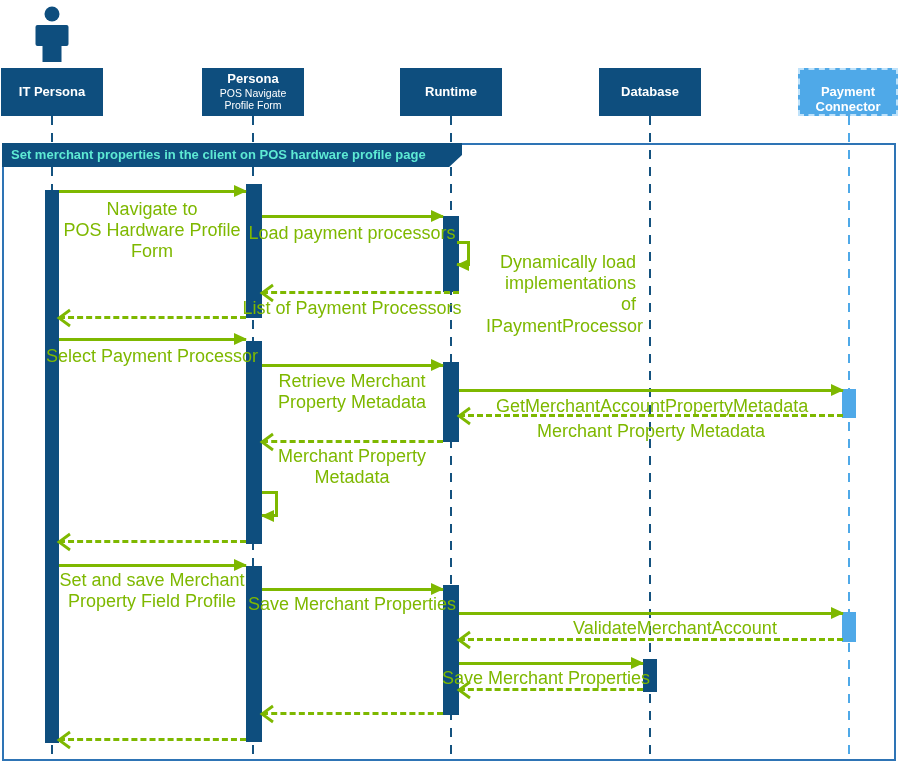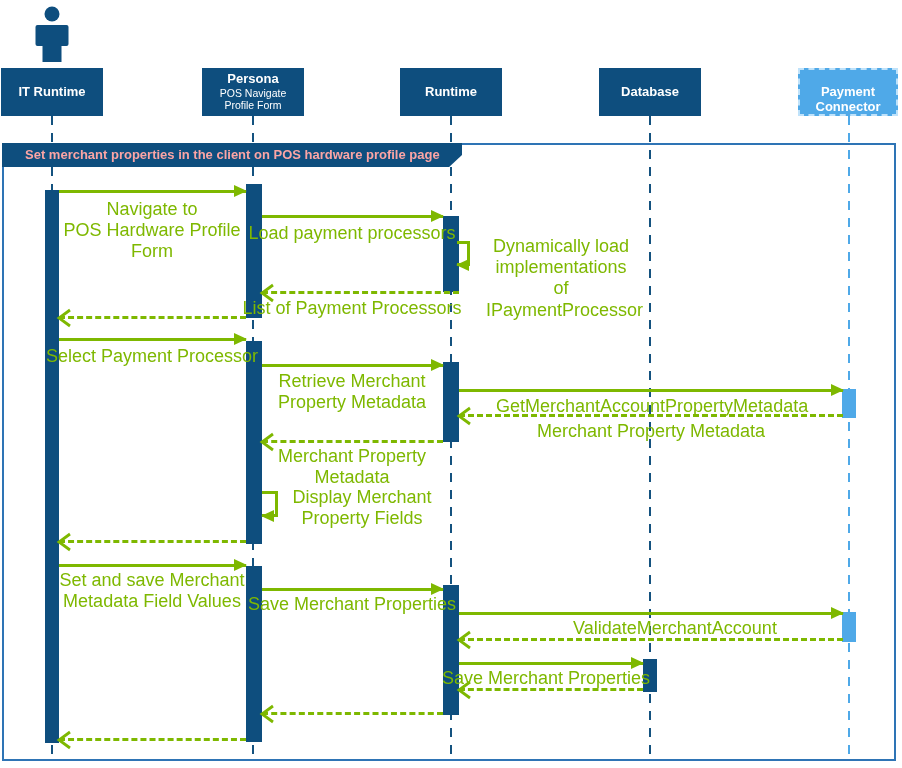--- a/index.html
+++ b/index.html
@@ -15,21 +15,21 @@
 
   
   .lifeline{position:absolute;width:2px;top:116px;height:640px;
     background:repeating-linear-gradient(180deg,var(--navy-line) 0 9px,transparent 9px 17px);}
   .lifeline.light{background:repeating-linear-gradient(180deg,var(--lblue) 0 9px,transparent 9px 17px);}
 
   
   .frame{position:absolute;left:2px;top:143px;width:894px;height:618px;border:2px solid var(--frame);}
   .banner{position:absolute;left:2px;top:143px;width:460px;height:24px;background:var(--navy);
     clip-path:polygon(0 0,100% 0,100% 50%,97.2% 100%,0 100%);}
-  .banner span{display:block;color:#fca5a5;font-weight:bold;font-size:13px;line-height:24px;padding-left:23px;white-space:nowrap;}
+  .banner span{display:block;color:#5eead4;font-weight:bold;font-size:13px;line-height:24px;padding-left:9px;white-space:nowrap;}
 
   
   .pbox{position:absolute;top:68px;width:102px;height:48px;background:var(--navy);color:#fff;
     display:flex;flex-direction:column;align-items:center;justify-content:center;text-align:center;}
   .pbox .t{font-size:13px;font-weight:bold;line-height:1.1;}
   .pbox .s{font-size:10.5px;line-height:1.2;white-space:pre-line;}
   .pbox.ext{background:var(--lblue);border:2px dashed #BFE2FA;width:100px;justify-content:flex-end;}
 
   
   .bar{position:absolute;background:var(--navy);}
@@ -40,21 +40,21 @@
   .arr.dash{border-top-style:dashed;}
   .tri-r{position:absolute;right:-1px;top:-8px;width:0;height:0;
     border-left:13px solid var(--green);border-top:6.5px solid transparent;border-bottom:6.5px solid transparent;}
   .vee{position:absolute;left:-3px;top:-11.5px;width:16px;height:20px;}
   .loop{position:absolute;border:3px solid var(--green);border-left:none;}
   .loop .tri-l{position:absolute;left:-1px;bottom:-8px;width:0;height:0;
     border-right:13px solid var(--green);border-top:6.5px solid transparent;border-bottom:6.5px solid transparent;}
 
   
   .mlabel{position:absolute;color:var(--green);font-size:18px;line-height:1.18;text-align:center;white-space:pre-line;}
-  .mlabel.la{text-align:center;}
+  .mlabel.la{text-align:right;margin-top:16px;}
 
   .actor{position:absolute;left:34px;top:4px;}
 </style>
 </head>
 <body>
 
 <div class="stage">
 
   <div class="lifeline" style="left:51px"></div>
   <div class="lifeline" style="left:252px"></div>
@@ -67,21 +67,21 @@
     <span>Set merchant properties in the client on POS hardware profile page</span>
   </div>
 
   <svg class="actor" width="36" height="60" viewBox="0 0 36 60">
     <circle cx="18" cy="10" r="7.5" fill="#0E4E7E"></circle>
     <rect x="1.5" y="21" width="33" height="21" rx="2" fill="#0E4E7E"></rect>
     <rect x="8.5" y="42" width="19" height="16" fill="#0E4E7E"></rect>
   </svg>
 
   <div class="pbox" style="left:1px">
-    <span class="t">IT Runtime</span>
+    <span class="t">IT Persona</span>
   </div>
   <div class="pbox" style="left:202px">
     <span class="t">Persona</span>
     <span class="s">POS Navigate
 Profile Form</span>
   </div>
   <div class="pbox" style="left:599px">
     <span class="t">Database</span>
   </div>
   <div class="pbox" style="left:400px">
@@ -191,21 +191,19 @@
 implementations of
 IPaymentProcessor</div>
   <div class="mlabel" style="left:242px;top:298px;width:220px">List of Payment Processors</div>
   <div class="mlabel" style="left:42px;top:346px;width:220px">Select Payment Processor</div>
   <div class="mlabel" style="left:242px;top:371px;width:220px">Retrieve Merchant
 Property Metadata</div>
   <div class="mlabel" style="left:496px;top:396px;width:310px">GetMerchantAccountPropertyMetadata</div>
   <div class="mlabel" style="left:496px;top:421px;width:310px">Merchant Property Metadata</div>
   <div class="mlabel" style="left:242px;top:446px;width:220px">Merchant Property
 Metadata</div>
-  <div class="mlabel la" style="left:287px;top:487px;width:150px">Display Merchant
-Property Fields</div>
   <div class="mlabel" style="left:42px;top:570px;width:220px">Set and save Merchant
-Metadata Field Values</div>
+Property Field Profile</div>
   <div class="mlabel" style="left:242px;top:594px;width:220px">Save Merchant Properties</div>
   <div class="mlabel" style="left:520px;top:618px;width:310px">ValidateMerchantAccount</div>
   <div class="mlabel" style="left:436px;top:668px;width:220px">Save Merchant Properties</div>
 
 </div>
 
 </body></html>

